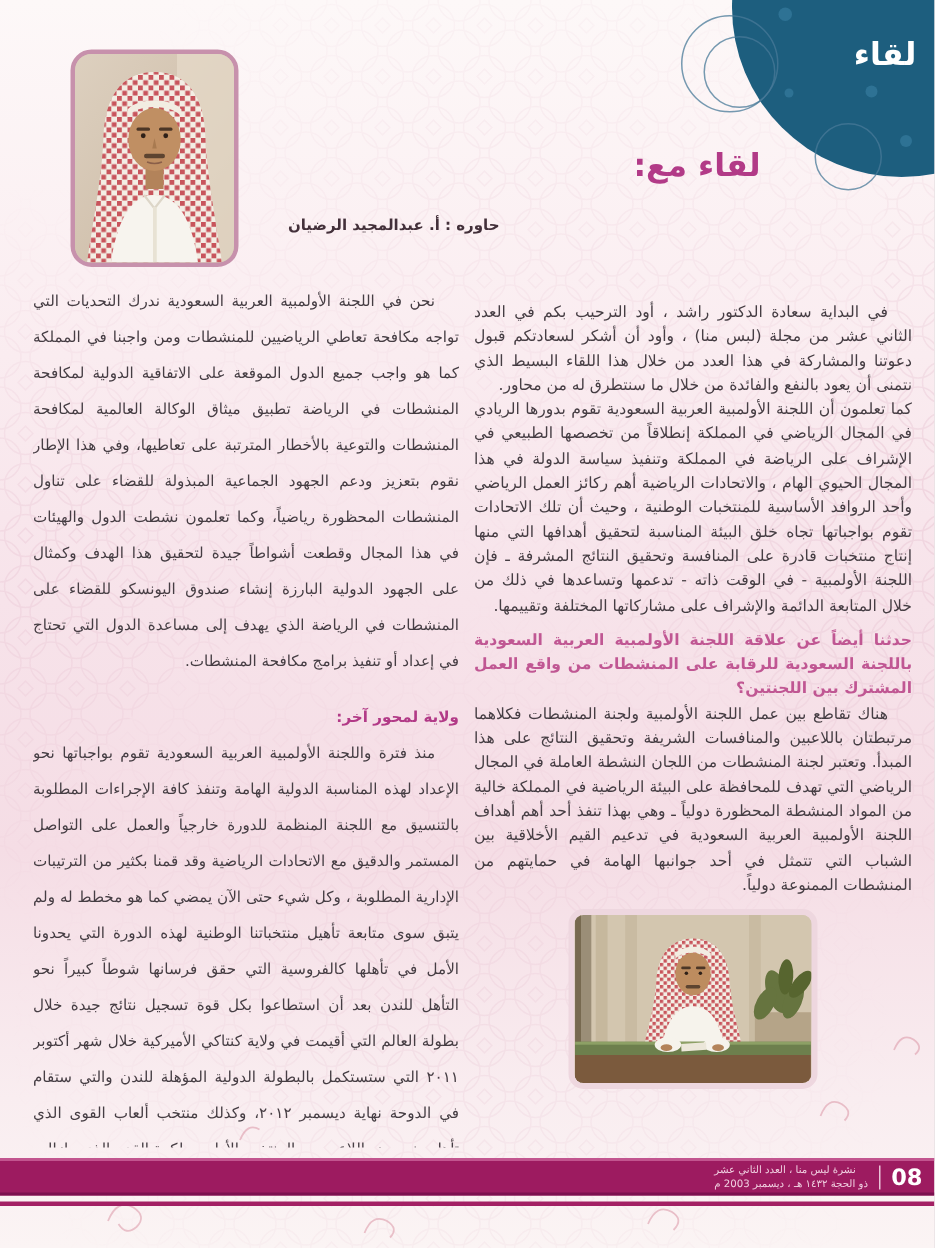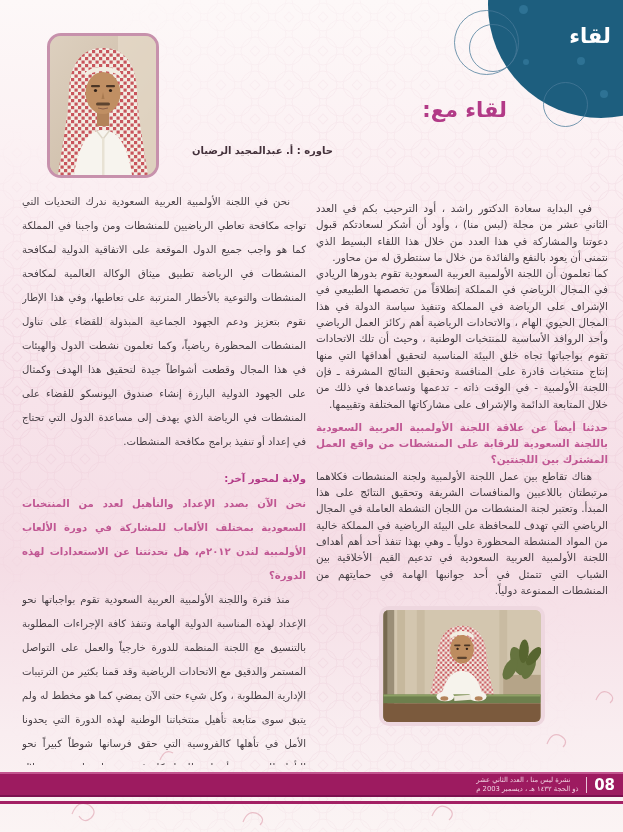--- a/index.html
+++ b/index.html
@@ -215,21 +215,20 @@
         <ellipse cx="97" cy="90" rx="4" ry="2.3" fill="#b3835a"></ellipse>
         <rect x="72" y="87" width="17" height="5" fill="#ece7da" transform="rotate(-4 80 89)"></rect>
       </svg>
     </figure>
 
   </div>
 
   <div class="col col-left">
     <p class="indent">نحن في اللجنة الأولمبية العربية السعودية ندرك التحديات التي تواجه مكافحة تعاطي الرياضيين للمنشطات ومن واجبنا في المملكة كما هو واجب جميع الدول الموقعة على الاتفاقية الدولية لمكافحة المنشطات في الرياضة تطبيق ميثاق الوكالة العالمية لمكافحة المنشطات والتوعية بالأخطار المترتبة على تعاطيها، وفي هذا الإطار نقوم بتعزيز ودعم الجهود الجماعية المبذولة للقضاء على تناول المنشطات المحظورة رياضياً، وكما تعلمون نشطت الدول والهيئات في هذا المجال وقطعت أشواطاً جيدة لتحقيق هذا الهدف وكمثال على الجهود الدولية البارزة إنشاء صندوق اليونسكو للقضاء على المنشطات في الرياضة الذي يهدف إلى مساعدة الدول التي تحتاج في إعداد أو تنفيذ برامج مكافحة المنشطات.</p>
     <p class="q-strong">ولاية لمحور آخر:</p>
-    <p class="q" style="margin-top:1px !important;">نحن الآن بصدد الإعداد والتأهيل لعدد من المنتخبات السعودية بمختلف الألعاب للمشاركة في دورة الألعاب الأولمبية لندن ٢٠١٢م، هل تحدثتنا عن الاستعدادات لهذه الدورة؟</p>
     <p class="indent">منذ فترة واللجنة الأولمبية العربية السعودية تقوم بواجباتها نحو الإعداد لهذه المناسبة الدولية الهامة وتنفذ كافة الإجراءات المطلوبة بالتنسيق مع اللجنة المنظمة للدورة خارجياً والعمل على التواصل المستمر والدقيق مع الاتحادات الرياضية وقد قمنا بكثير من الترتيبات الإدارية المطلوبة ، وكل شيء حتى الآن يمضي كما هو مخطط له ولم يتبق سوى متابعة تأهيل منتخباتنا الوطنية لهذه الدورة التي يحدونا الأمل في تأهلها كالفروسية التي حقق فرسانها شوطاً كبيراً نحو التأهل للندن بعد أن استطاعوا بكل قوة تسجيل نتائج جيدة خلال بطولة العالم التي أقيمت في ولاية كنتاكي الأميركية خلال شهر أكتوبر ٢٠١١ التي ستستكمل بالبطولة الدولية المؤهلة للندن والتي ستقام في الدوحة نهاية ديسمبر ٢٠١٢، وكذلك منتخب ألعاب القوى الذي تأهل منه بعض اللاعبين ، والمنتخب الأولمبي لكرة القدم الذي مازالت لديه فرصة للتأهل وإن كانت صعبة إلا إننا مازال لدينا الأمل في عبوره نحو لندن حيث أنه ومنتخبي الفروسية وألعاب القوى مصنفون ضمن اتحادات الفئة الأولى في برنامج الصقر الأولمبي وهي الفئة التي لديها برامجها الفاعلة والمستقلة والتي تشرف على إعداد منتخباتها بشكل مباشر ، يليها الفئة الثانية وهي اتحادات الرماية والجودو والتايكوندو "الذي برز أحد لاعبيه في الجودو من خلال تحقيقه لبطولة العالم التي أقيمت في ليفربول بإنجلترا نحو تأهله لدورة لندن"، ورفع الاثقال والمبارزة . وكل ماذكرته من منتخبات لديها فرص جيدة للتأهل للندن.</p>
   </div>
 
   <div class="footer-bar">
     <div class="footer-inner">
       <div class="footer-page">08</div>
       <div class="footer-divider"></div>
       <div class="footer-meta">
         <div>نشرة ليس منا ، العدد الثاني عشر</div>
         <div>ذو الحجة ١٤٣٢ هـ ، ديسمبر 2003 م</div>

